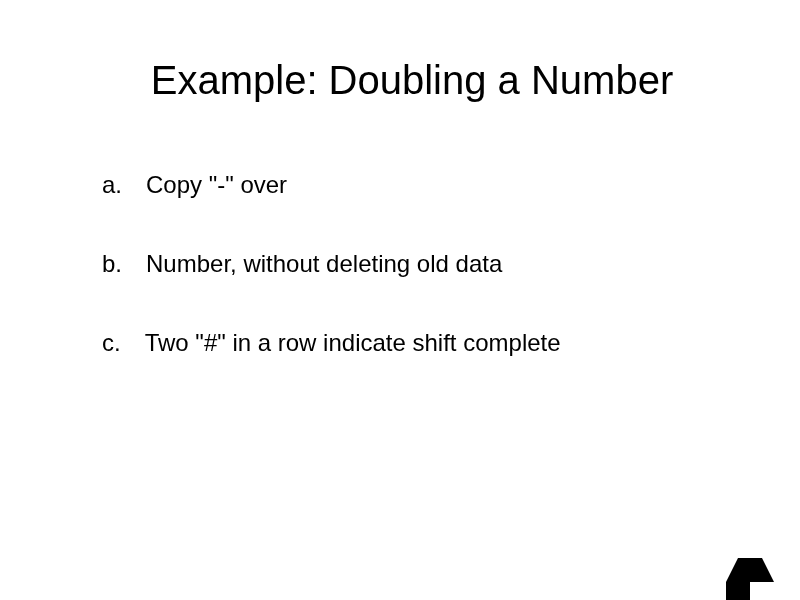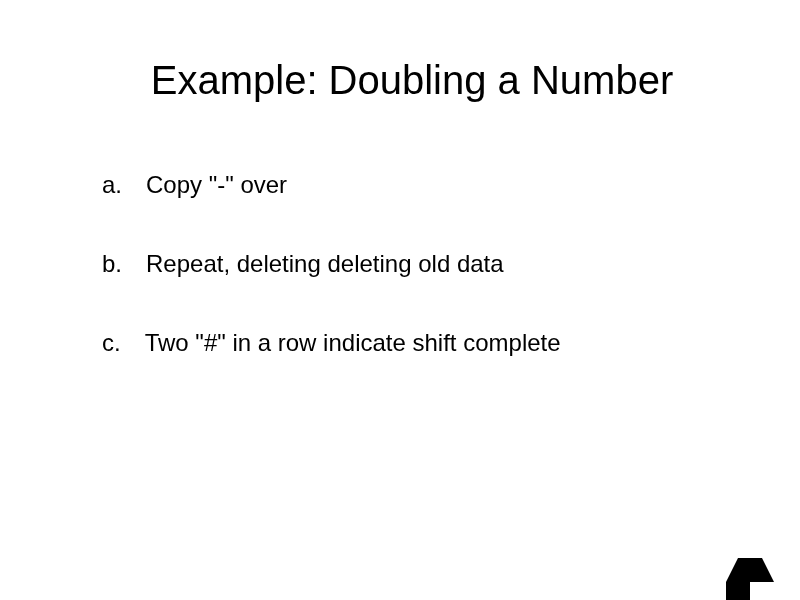--- a/index.html
+++ b/index.html
@@ -68,21 +68,21 @@
 
 <div class="slide">
   <h1 class="title">Example: Doubling a Number</h1>
   <div class="content">
     <div class="list-item">
       <span class="list-prefix">a.</span>
       <span>Copy "-" over</span>
     </div>
     <div class="list-item">
       <span class="list-prefix">b.</span>
-      <span>Repeat, deleting deleting old data</span>
+      <span>Number, without deleting old data</span>
     </div>
     <div class="list-item">
       <span class="list-prefix">c.</span>
       <span>Two "#" in a row indicate shift complete</span>
     </div>
   </div>
   <div class="arrow">
     <div class="arrow-head"></div>
     <div class="arrow-shaft"></div>
   </div>

